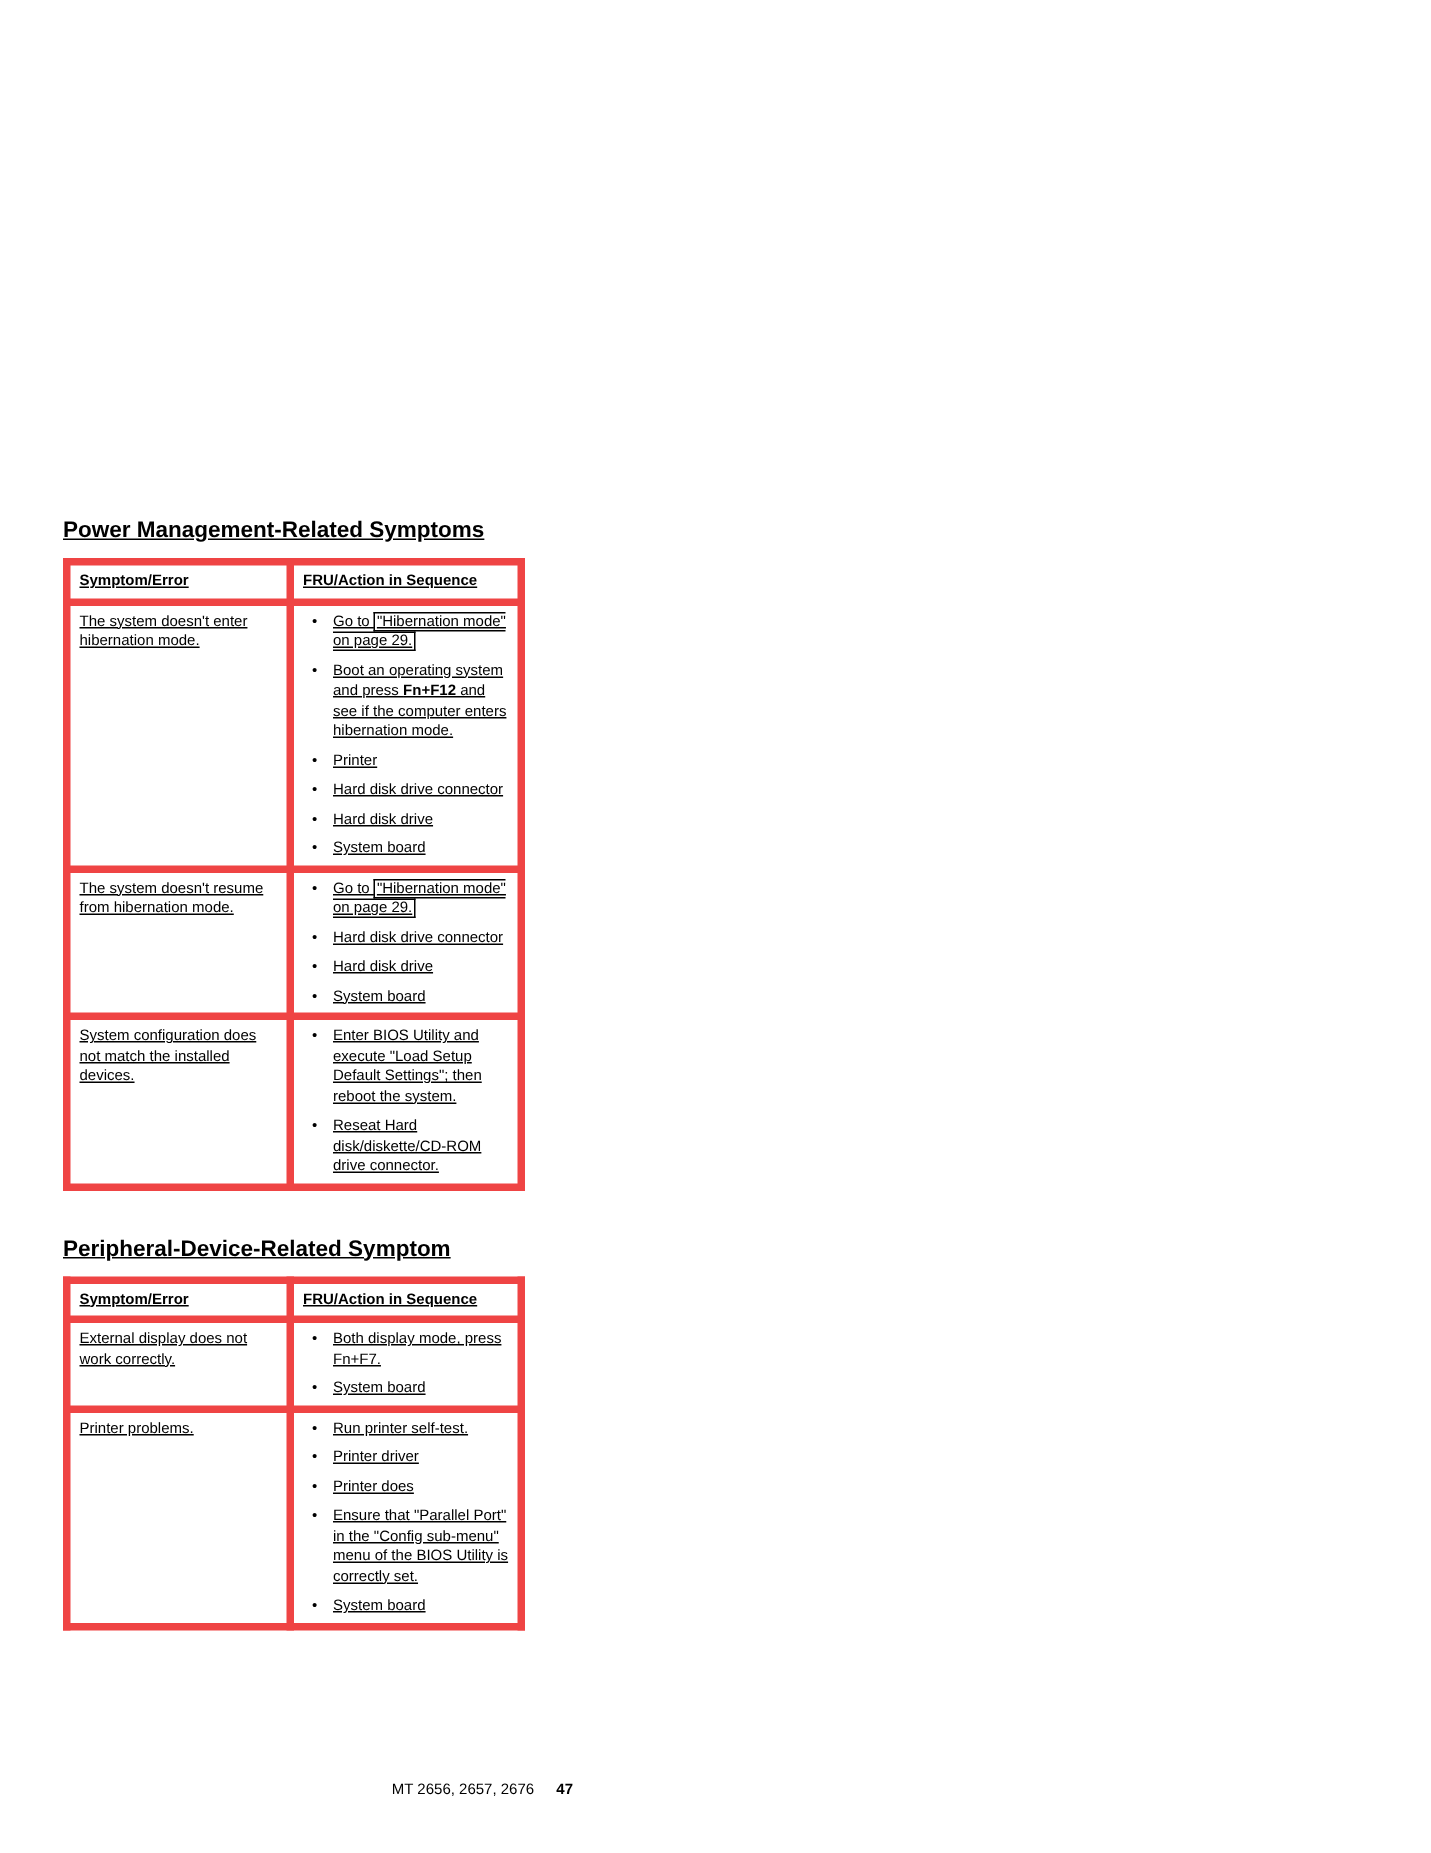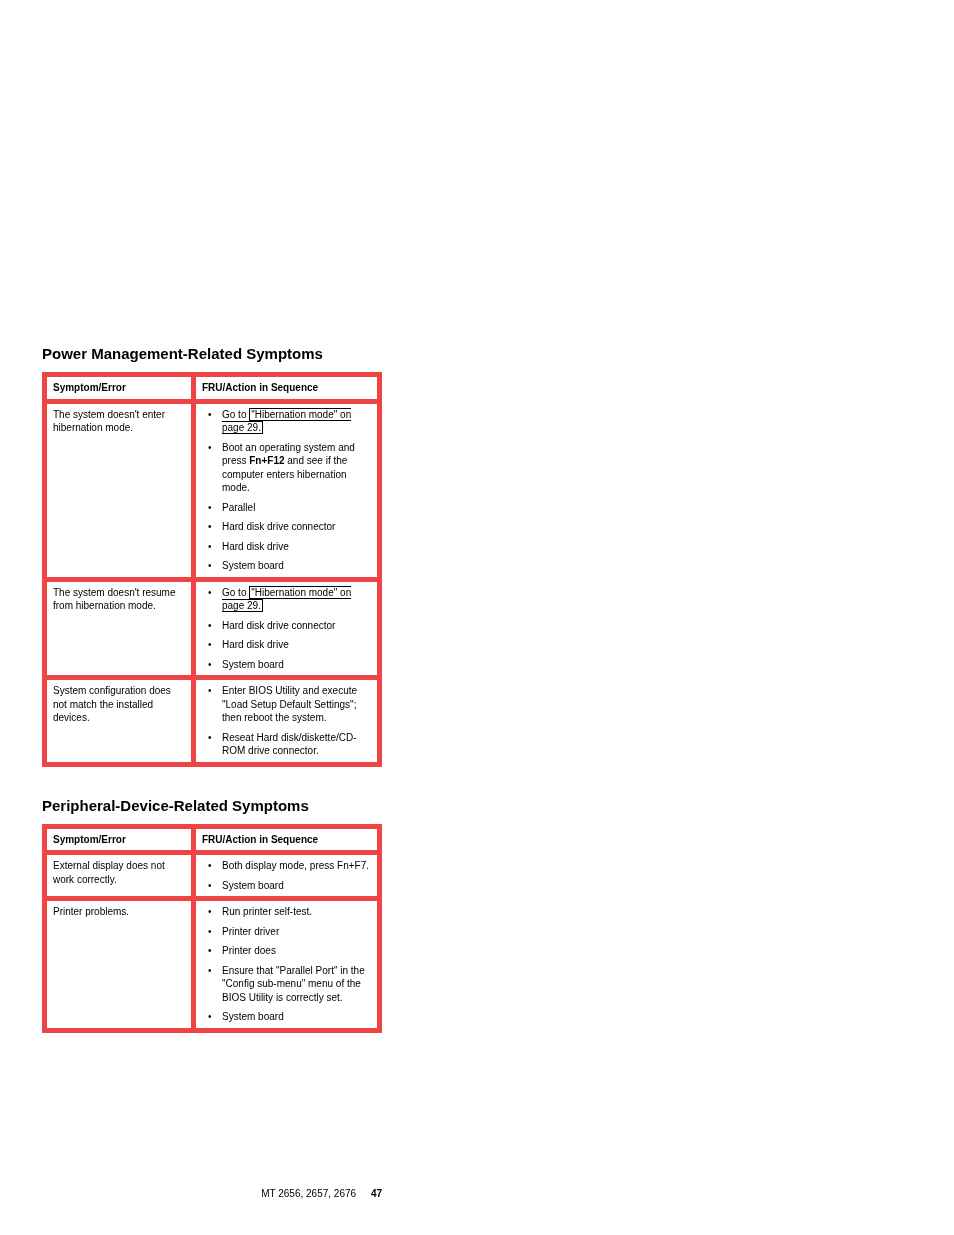--- a/index.html
+++ b/index.html
@@ -8,21 +8,22 @@
     margin: 0;
     padding: 0;
     width: 954px;
     height: 1235px;
     position: relative;
   }
   .page {
     position: absolute;
     left: 42px;
     top: 345px;
-    width: 340px;
+    width: 308px;
+    text-decoration: underline;
   }
   h2 {
     font-size: 15px;
     font-weight: bold;
     margin: 0 0 10px 0;
     color: #000;
   }
   table {
     border-collapse: collapse;
     width: 100%;
@@ -110,21 +111,21 @@
       <tr>
         <td class="sym">The system doesn't enter hibernation mode.</td>
         <td>
           <ul>
             <li>
               <span>Go to </span><span class="linkbox">"Hibernation mode" on page 29.</span>
             </li>
             <li>
               <span>Boot an operating system and press </span><span class="bold">Fn+F12</span><span> and see if the computer enters hibernation mode.</span>
             </li>
-            <li>Parallel</li>
+            <li>Printer</li>
             <li>Hard disk drive connector</li>
             <li>Hard disk drive</li>
             <li>System board</li>
           </ul>
         </td>
       </tr>
 
       <tr>
         <td class="sym">The system doesn't resume from hibernation mode.</td>
         <td>
@@ -146,21 +147,21 @@
           <ul>
             <li>Enter BIOS Utility and execute "Load Setup Default Settings"; then reboot the system.</li>
             <li>Reseat Hard disk/diskette/CD-ROM drive connector.</li>
           </ul>
         </td>
       </tr>
 
     </tbody>
   </table>
 
-  <h2>Peripheral-Device-Related Symptoms</h2>
+  <h2>Peripheral-Device-Related Symptom</h2>
 
   <table>
     <thead>
       <tr>
         <th class="sym">Symptom/Error</th>
         <th>FRU/Action in Sequence</th>
       </tr>
     </thead>
     <tbody>
 

